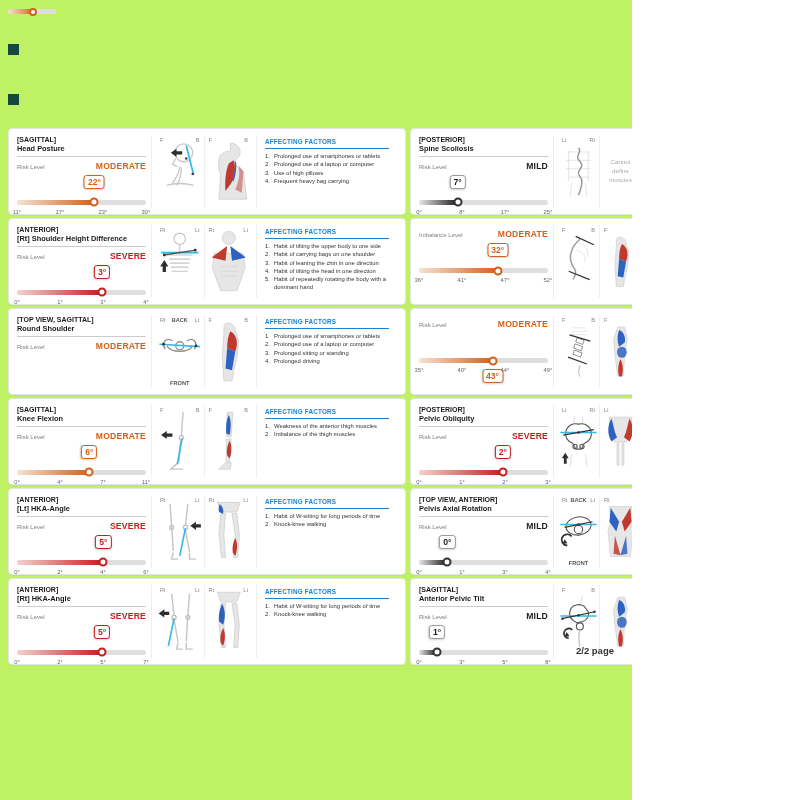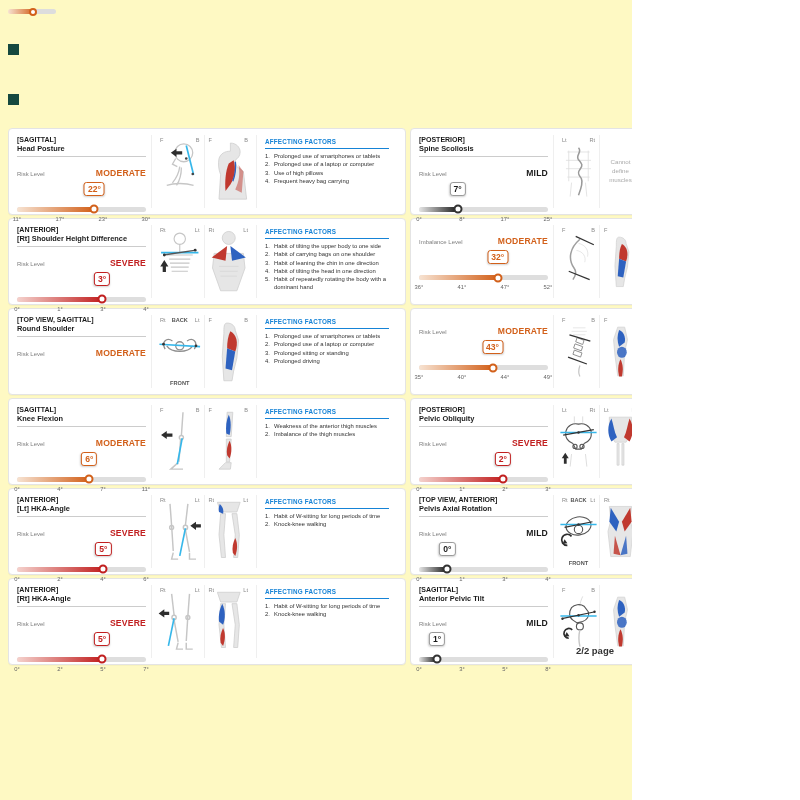--- a/index.html
+++ b/index.html
@@ -1,17 +1,17 @@
 <!DOCTYPE html>
 <html><head>
 <meta charset="utf-8">
 <style>
   html,body{margin:0;padding:0;background:#fff;width:800px;height:800px;
     font-family:"Liberation Sans", sans-serif;-webkit-font-smoothing:antialiased;}
-  .page{position:relative;width:632px;height:800px;background:#fef9c3;overflow:hidden;}
+  .page{position:relative;width:632px;height:800px;background:#bef264;overflow:hidden;}
 
   
   .mini-gauge{position:absolute;left:8px;top:7px;width:48px;height:9px;}
   .mini-gauge .mg-track{position:absolute;top:2px;left:0;right:0;height:5px;border-radius:3px;
     background:linear-gradient(90deg,#f7e3d2,#d2601a 55%,#ddd 55%,#ddd);}
   .mini-gauge .mg-knob{position:absolute;left:52%;top:50%;transform:translate(-50%,-50%);
     width:8px;height:8px;border-radius:50%;background:#fff;border:2px solid #d2601a;box-sizing:border-box;}
   .teal-sq{position:absolute;left:8px;width:11px;height:11px;background:#15483f;}
   .teal-sq.one{top:44px}.teal-sq.two{top:94px}
 
@@ -19,21 +19,21 @@
     grid-template-columns:398px 385px;column-gap:4px;row-gap:3px;grid-auto-rows:87px;}
 
   .panel{border:1px solid #e4e4e4;border-radius:4px;background:#fff;display:flex;
     padding:6px 8px;box-sizing:border-box;box-shadow:0 1px 1px rgba(0,0,0,.03);}
 
   
   .info{width:129px;flex:none;position:relative;border-right:1px solid #efefef;padding-right:5px;}
   .title-block{border-bottom:1px solid #ccc;padding-bottom:2px;}
   .view{display:block;font-size:7px;font-weight:bold;color:#1a1a1a;line-height:1.3;}
   .title{display:block;font-size:7.4px;font-weight:bold;color:#1a1a1a;line-height:1.3;}
-  .risk-row{display:flex;justify-content:space-between;align-items:baseline;margin-top:11px;}
+  .risk-row{display:flex;justify-content:space-between;align-items:baseline;margin-top:4px;}
   .risk-label{font-size:6px;color:#808080;}
   .severity{font-size:8.6px;font-weight:bold;letter-spacing:.2px;}
   .gauge{position:relative;margin-top:17px;height:32px;}
   .badge{position:absolute;top:-13px;transform:translateX(-50%);border:1px solid #999;border-radius:3px;
     background:#fff;padding:1px 3px;font-size:8.6px;font-weight:bold;box-shadow:0 1px 2px rgba(0,0,0,.18);white-space:nowrap;}
   .track{position:relative;top:12px;height:5px;border-radius:3px;background:#dedede;}
   .fill{height:100%;border-radius:3px 0 0 3px;background:linear-gradient(90deg,#eee,#555);}
   .knob{position:absolute;top:50%;transform:translate(-50%,-50%);width:9px;height:9px;border-radius:50%;
     background:#fff;border:2px solid #555;box-sizing:border-box;}
   .ticks{position:relative;top:16px;height:9px;}
@@ -375,21 +375,21 @@
     </div>
   </section>
 
   <section class="panel moderate">
     <div class="info">
       <div class="risk-row">
         <span class="risk-label">Risk Level</span>
         <span class="severity">MODERATE</span>
       </div>
       <div class="gauge">
-        <span class="badge" style="left: 57%;">43°</span>
+        <span class="badge" style="left: 57%; margin-top: 36px;">43°</span>
         <div class="track">
           <div class="fill" style="width: 57%;"></div>
           <div class="knob" style="left: 57%;"></div>
         </div>
         <div class="ticks">
               <span class="tick" style="left: 0%;">35°</span>
               <span class="tick" style="left: 33.333%;">40°</span>
               <span class="tick" style="left: 66.666%;">44°</span>
               <span class="tick" style="left: 99.999%;">49°</span>
             </div>

